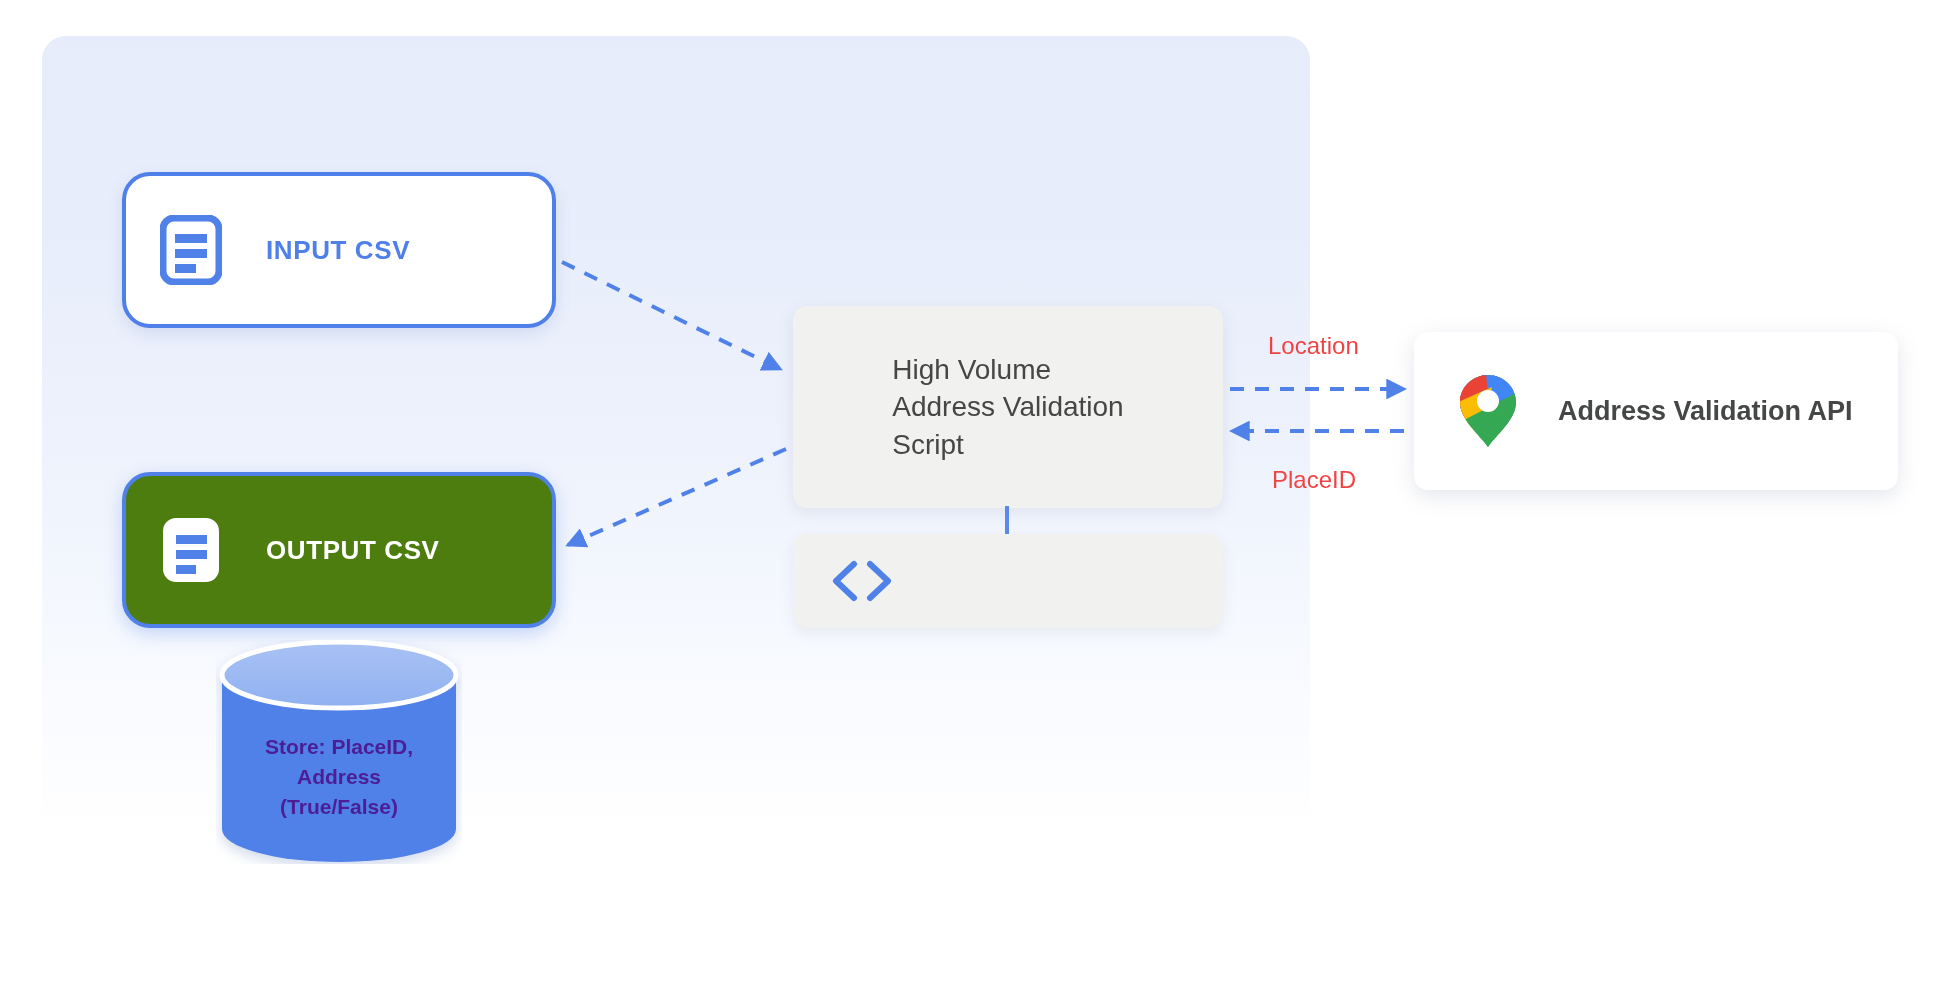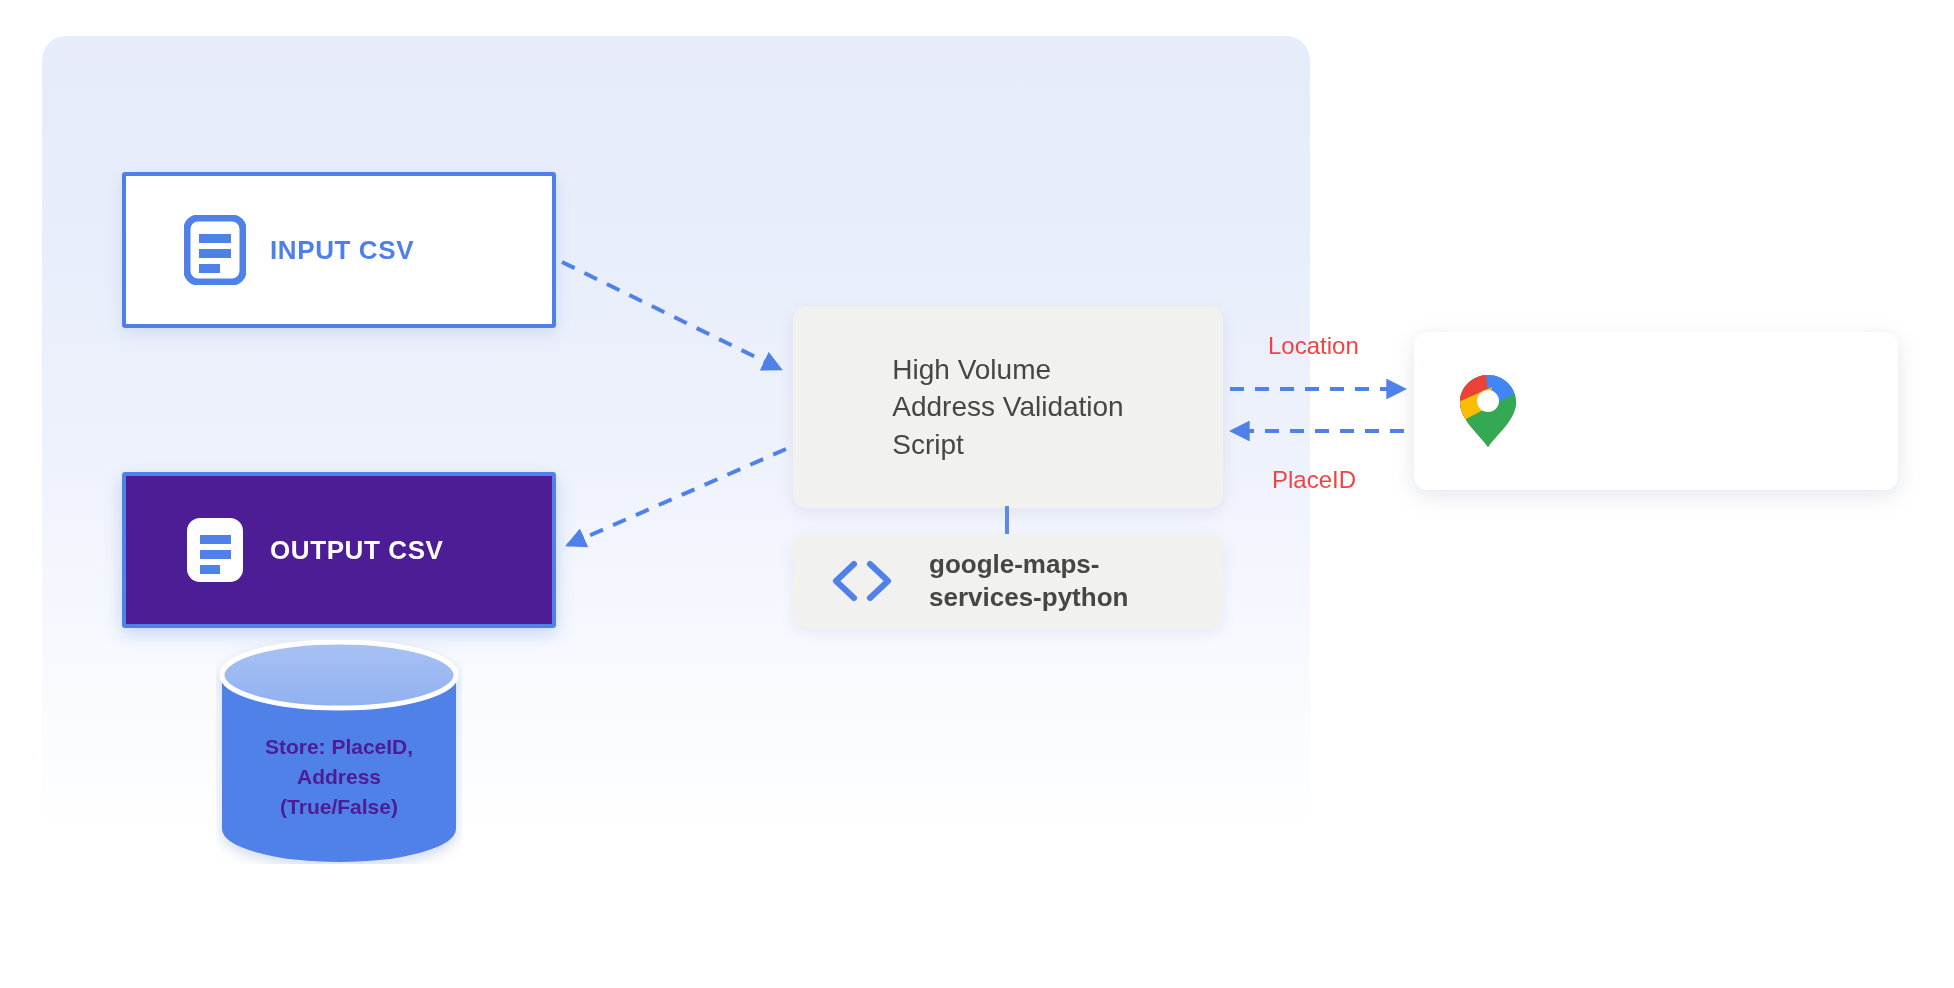--- a/index.html
+++ b/index.html
@@ -33,38 +33,38 @@
     font-size: 25px;
     font-weight: bold;
     color: #4a7cf0;
     letter-spacing: .2px;
   }
 
   
   .node { position: absolute; display: flex; align-items: center; }
 
   .csv-box {
-    border-radius: 3px;
+    border-radius: 28px;
     display: flex; align-items: center;
-    padding-left: 58px;
-    gap: 24px;
+    padding-left: 34px;
+    gap: 44px;
   }
   .input-csv {
     left: 122px; top: 172px;
     width: 434px; height: 156px;
     background: #ffffff;
     border: 4px solid #4f80ea;
     box-shadow: 0 6px 16px rgba(90,120,190,.16);
   }
   .input-csv .csv-label { color: #4f80ea; }
 
   .output-csv {
     left: 122px; top: 472px;
     width: 434px; height: 156px;
-    background: #4c1d95;
+    background: #4d7c0f;
     border: 4px solid #5081e8;
     box-shadow: 0 6px 18px rgba(80,129,232,.30);
   }
   .output-csv .csv-label { color: #ffffff; }
 
   .csv-label {
     font-size: 26px; font-weight: bold; letter-spacing: .6px;
   }
 
   
@@ -192,22 +192,20 @@
 
   <div class="connector"></div>
 
   <div class="lib-box">
     <span class="code-icon">
       <svg viewBox="0 0 66 46" width="66" height="46">
         <polyline points="25,6 7,23 25,40" fill="none" stroke="#5081e8" stroke-width="6" stroke-linecap="round" stroke-linejoin="round"></polyline>
         <polyline points="41,6 59,23 41,40" fill="none" stroke="#5081e8" stroke-width="6" stroke-linecap="round" stroke-linejoin="round"></polyline>
       </svg>
     </span>
-    <span class="lib-text">google-maps-
-services-python</span>
   </div>
 
   <div class="api-box">
     <span class="maps-pin">
       <svg viewBox="0 0 64 76" width="64" height="76">
         <defs>
           <clipPath id="pinclip">
             <path d="M32 2 C16.5 2 4 14.3 4 29.3 C4 47 24 62 32 74 C40 62 60 47 60 29.3 C60 14.3 47.5 2 32 2 Z"></path>
           </clipPath>
         </defs>
@@ -216,20 +214,21 @@
           <polygon points="0,0 64,0 64,22 0,46" fill="#4285f4"></polygon>
           <polygon points="0,0 30,0 0,34" fill="#ea4335"></polygon>
           <polygon points="0,20 30,0 34,46 0,58" fill="#ea4335"></polygon>
           <polygon points="0,30 36,14 30,54 0,62" fill="#fbbc04"></polygon>
           <polygon points="0,0 34,0 64,24 64,0" fill="#4285f4"></polygon>
           <polygon points="10,46 64,18 64,76 10,76" fill="#34a853"></polygon>
         </g>
         <circle cx="32" cy="28" r="11" fill="#ffffff"></circle>
       </svg>
     </span>
+    <span class="api-label">Address Validation API</span>
   </div>
 
   <div class="db">
     <svg viewBox="0 0 246 224" width="246" height="224">
       <defs>
         <linearGradient id="dbtop" x1="0" y1="0" x2="0" y2="1">
           <stop offset="0%" stop-color="#a9c2f4"></stop>
           <stop offset="100%" stop-color="#8fb0f0"></stop>
         </linearGradient>
         <filter id="dbshadow" x="-30%" y="-30%" width="160%" height="160%">

